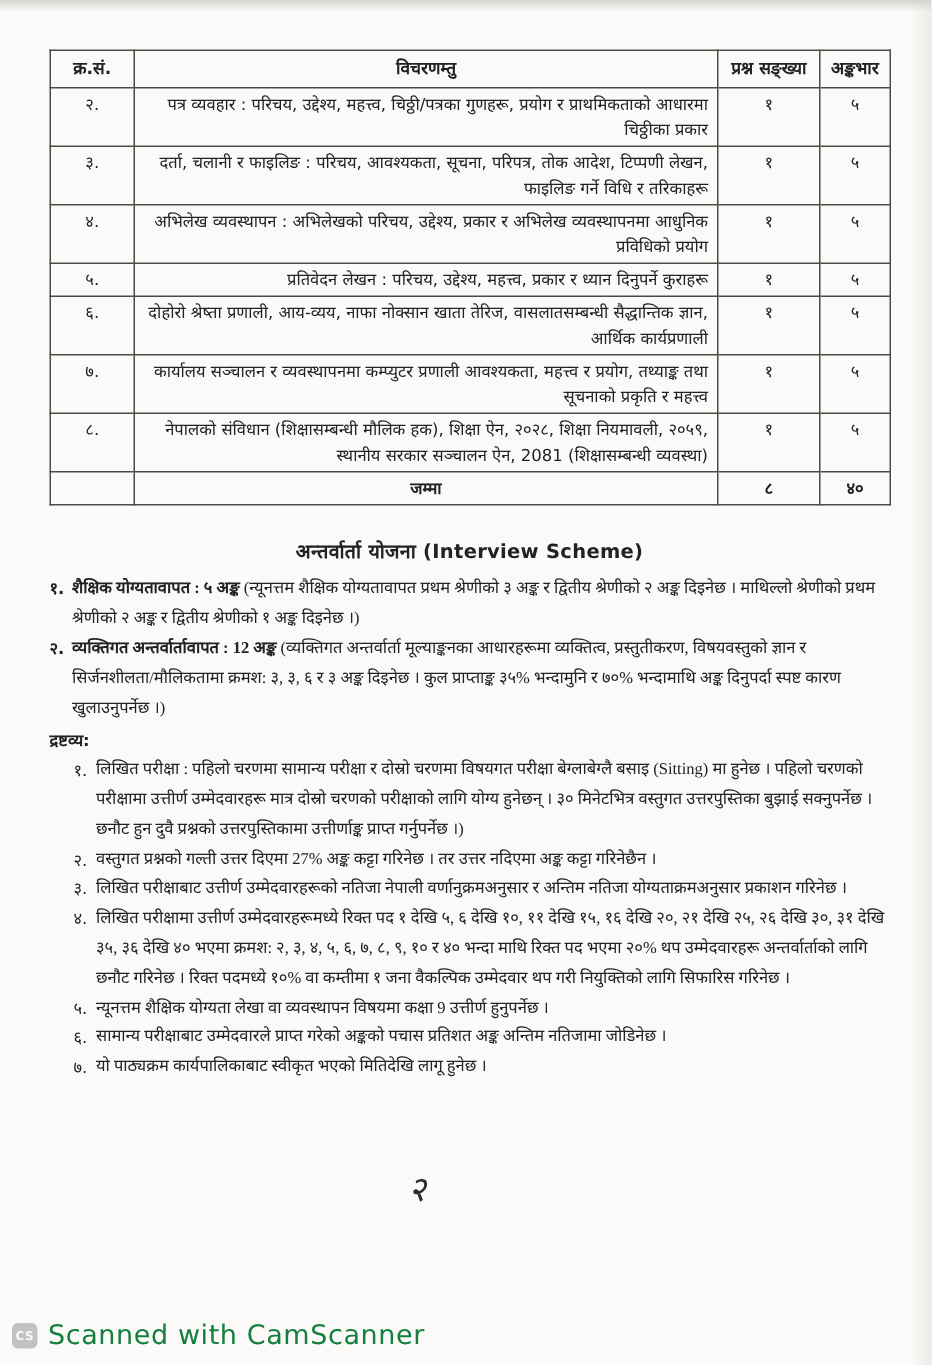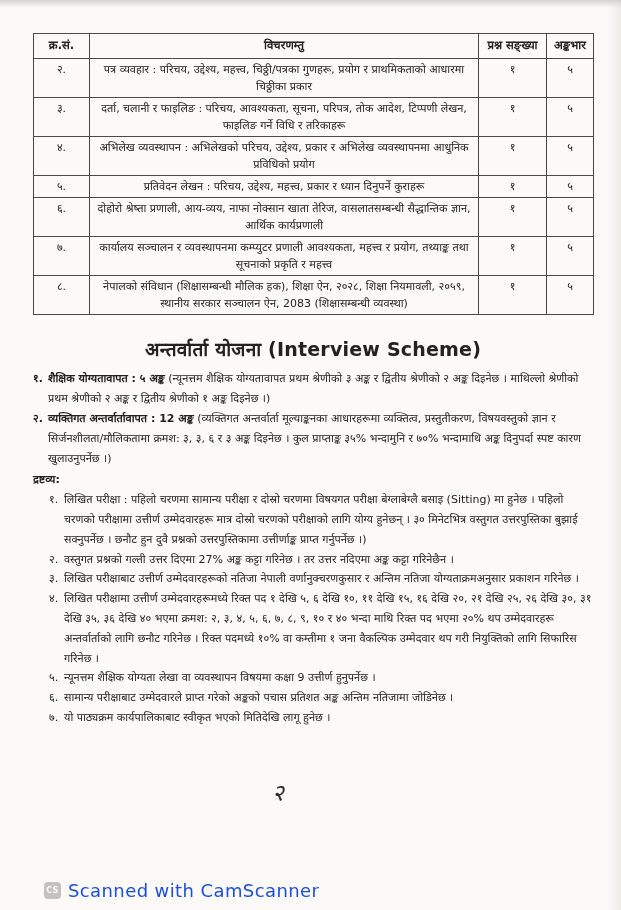--- a/index.html
+++ b/index.html
@@ -38,40 +38,40 @@
     vertical-align: top;
   }
   table.syllabus th {
     font-weight: bold;
     text-align: center;
     font-size: 11.5px;
     padding: 3px 2px;
   }
   td.sn { text-align: center; }
   td.num { text-align: center; }
-  td.subj { text-align: center; }
+  td.subj { text-align: right; }
   tr.total-row td { font-weight: bold; }
   td.total-label { text-align: center; }
 
   .section-heading {
     margin-top: 21px;
     text-align: center;
-    font-size: 19px;
+    font-size: 13px;
     font-weight: bold;
     letter-spacing: .2px;
   }
 
   .items { margin-top: 7px; font-size: 11px; }
   .hang { display: flex; align-items: flex-start; }
   .hang .n {
     flex: 0 0 15px;
     line-height: 1.8;
     text-align: left;
   }
-  .hang .body { flex: 1; line-height: 1.8; }
+  .hang .body { flex: 1; line-height: 1.8; font-family: Liberation Serif, serif; }
   .bold { font-weight: bold; }
 
   .notes-label { font-size: 11px; font-weight: bold; line-height: 1.8; margin-top: 2px; }
   .notes { margin-left: 16px; font-size: 11px; }
 
   .page-number {
     position: absolute;
     left: 272px;
     top: 776px;
     font-family: "DejaVu Serif", "Liberation Serif", serif;
@@ -81,36 +81,35 @@
     transform: rotate(-6deg);
   }
 
   .watermark {
     position: absolute;
     left: 8px;
     bottom: 9px;
     display: flex;
     align-items: center;
     gap: 7px;
-    margin-left: 36px;
   }
   .cs-badge {
     width: 17px; height: 17px;
     border-radius: 4px;
     background: #c3c2c0;
     color: #fbfaf8;
     font-size: 8px;
     font-weight: bold;
     display: flex;
     align-items: center;
     justify-content: center;
     letter-spacing: .3px;
   }
   .wm-text {
-    color: #1d4ed8;
+    color: #15803d;
     font-size: 18px;
     letter-spacing: .4px;
     text-align: right;
   }
 </style>
 </head>
 <body>
 
 <div class="page">
   <div class="scan-edge-top"></div>
@@ -165,23 +164,29 @@
           <td class="num">५</td>
         </tr>
         <tr>
           <td class="sn">७.</td>
           <td class="subj">कार्यालय सञ्चालन र व्यवस्थापनमा कम्प्युटर प्रणाली आवश्यकता, महत्त्व र प्रयोग, तथ्याङ्क तथा सूचनाको प्रकृति र महत्त्व</td>
           <td class="num">१</td>
           <td class="num">५</td>
         </tr>
         <tr>
           <td class="sn">८.</td>
-          <td class="subj">नेपालको संविधान (शिक्षासम्बन्धी मौलिक हक), शिक्षा ऐन, २०२८, शिक्षा नियमावली, २०५९, स्थानीय सरकार सञ्चालन ऐन, 2083 (शिक्षासम्बन्धी व्यवस्था)</td>
-          <td class="num">१</td>
-          <td class="num">५</td>
+          <td class="subj">नेपालको संविधान (शिक्षासम्बन्धी मौलिक हक), शिक्षा ऐन, २०२८, शिक्षा नियमावली, २०५९, स्थानीय सरकार सञ्चालन ऐन, 2081 (शिक्षासम्बन्धी व्यवस्था)</td>
+          <td class="num">१</td>
+          <td class="num">५</td>
+        </tr>
+        <tr class="total-row">
+          <td class="sn"></td>
+          <td class="total-label">जम्मा</td>
+          <td class="num">८</td>
+          <td class="num">४०</td>
         </tr>
       </tbody>
     </table>
 
     <h2 class="section-heading">अन्तर्वार्ता योजना (Interview Scheme)</h2>
 
     <div class="items">
       <div class="hang">
         <span class="n bold">१.</span>
         <div class="body"><span class="bold">शैक्षिक योग्यतावापत : ५ अङ्क</span> <span>(न्यूनत्तम शैक्षिक योग्यतावापत प्रथम श्रेणीको ३ अङ्क र द्वितीय श्रेणीको २ अङ्क दिइनेछ । माथिल्लो श्रेणीको प्रथम श्रेणीको २ अङ्क र द्वितीय श्रेणीको १ अङ्क दिइनेछ ।)</span></div>
@@ -198,21 +203,21 @@
       <div class="hang">
         <span class="n">१.</span>
         <div class="body">लिखित परीक्षा : पहिलो चरणमा सामान्य परीक्षा र दोस्रो चरणमा विषयगत परीक्षा बेग्लाबेग्लै बसाइ (Sitting) मा हुनेछ । पहिलो चरणको परीक्षामा उत्तीर्ण उम्मेदवारहरू मात्र दोस्रो चरणको परीक्षाको लागि योग्य हुनेछन् । ३० मिनेटभित्र वस्तुगत उत्तरपुस्तिका बुझाई सक्नुपर्नेछ । छनौट हुन दुवै प्रश्नको उत्तरपुस्तिकामा उत्तीर्णाङ्क प्राप्त गर्नुपर्नेछ ।)</div>
       </div>
       <div class="hang">
         <span class="n">२.</span>
         <div class="body">वस्तुगत प्रश्नको गल्ती उत्तर दिएमा 27% अङ्क कट्टा गरिनेछ । तर उत्तर नदिएमा अङ्क कट्टा गरिनेछैन ।</div>
       </div>
       <div class="hang">
         <span class="n">३.</span>
-        <div class="body">लिखित परीक्षाबाट उत्तीर्ण उम्मेदवारहरूको नतिजा नेपाली वर्णानुक्चरणकुसार र अन्तिम नतिजा योग्यताक्रमअनुसार प्रकाशन गरिनेछ ।</div>
+        <div class="body">लिखित परीक्षाबाट उत्तीर्ण उम्मेदवारहरूको नतिजा नेपाली वर्णानुक्रमअनुसार र अन्तिम नतिजा योग्यताक्रमअनुसार प्रकाशन गरिनेछ ।</div>
       </div>
       <div class="hang">
         <span class="n">४.</span>
         <div class="body">लिखित परीक्षामा उत्तीर्ण उम्मेदवारहरूमध्ये रिक्त पद १ देखि ५, ६ देखि १०, ११ देखि १५, १६ देखि २०, २१ देखि २५, २६ देखि ३०, ३१ देखि ३५, ३६ देखि ४० भएमा क्रमश: २, ३, ४, ५, ६, ७, ८, ९, १० र ४० भन्दा माथि रिक्त पद भएमा २०% थप उम्मेदवारहरू अन्तर्वार्ताको लागि छनौट गरिनेछ । रिक्त पदमध्ये १०% वा कम्तीमा १ जना वैकल्पिक उम्मेदवार थप गरी नियुक्तिको लागि सिफारिस गरिनेछ ।</div>
       </div>
       <div class="hang">
         <span class="n">५.</span>
         <div class="body">न्यूनत्तम शैक्षिक योग्यता लेखा वा व्यवस्थापन विषयमा कक्षा 9 उत्तीर्ण हुनुपर्नेछ ।</div>
       </div>
       <div class="hang">

